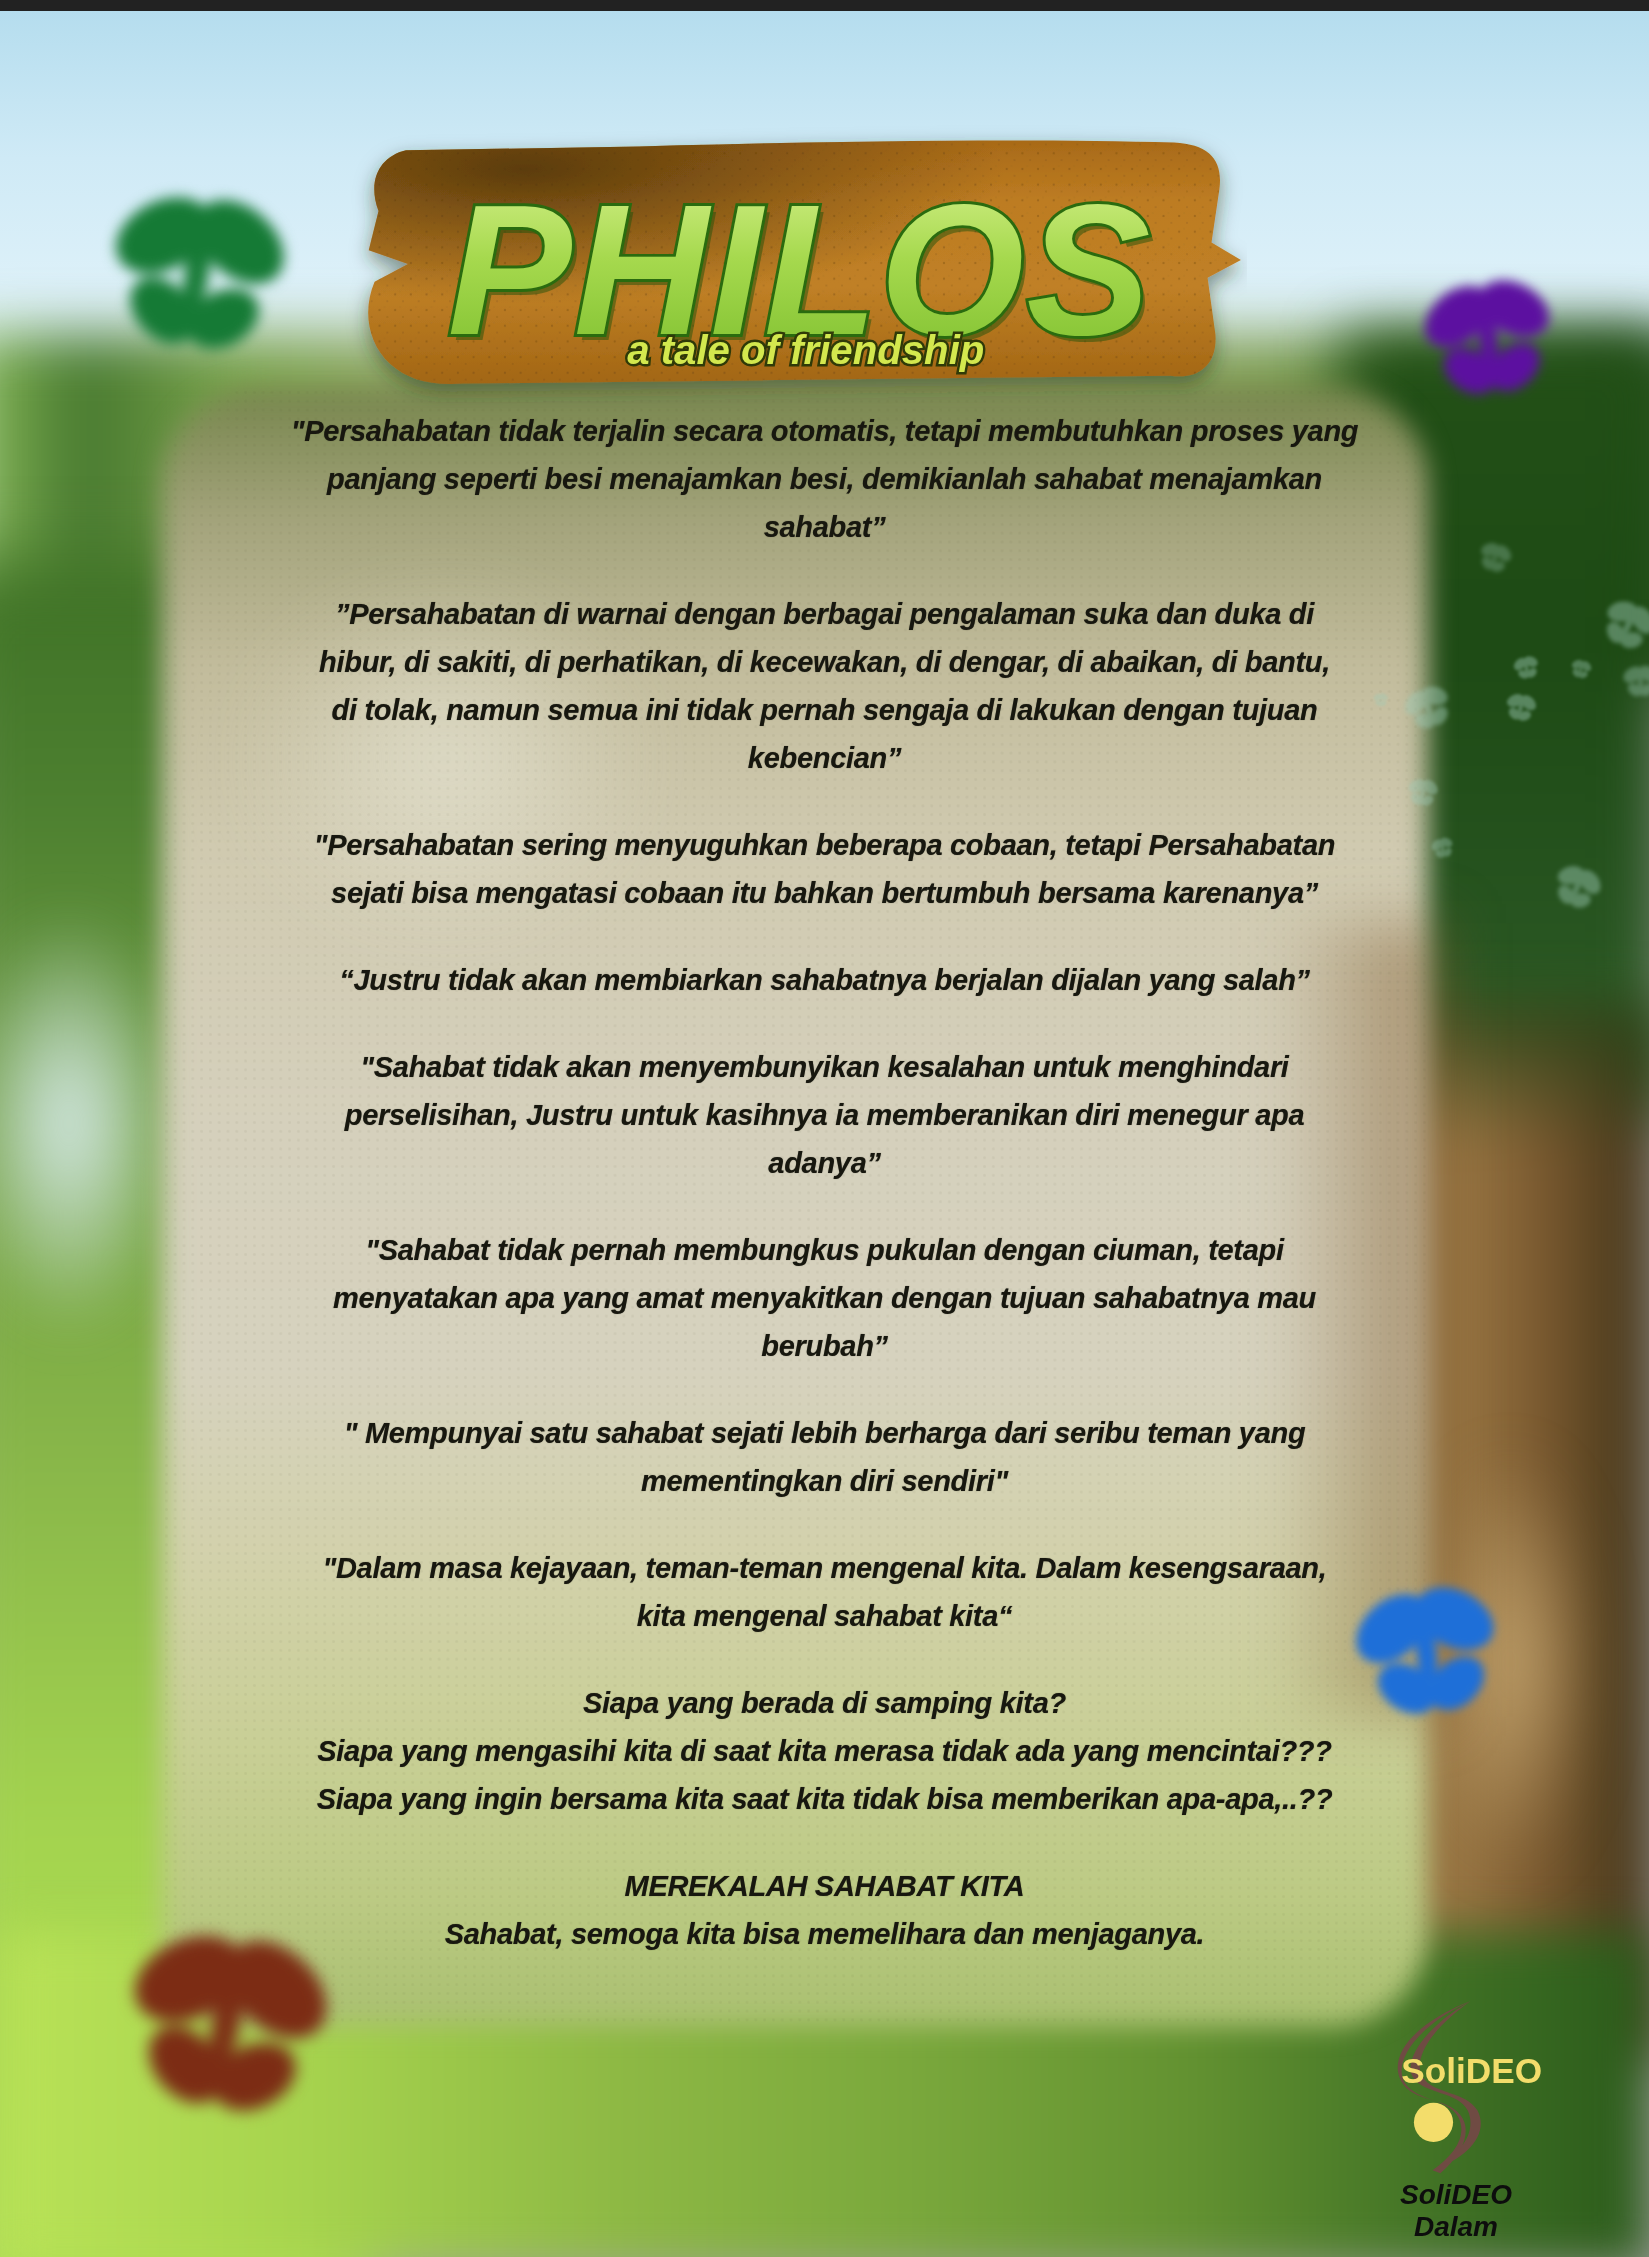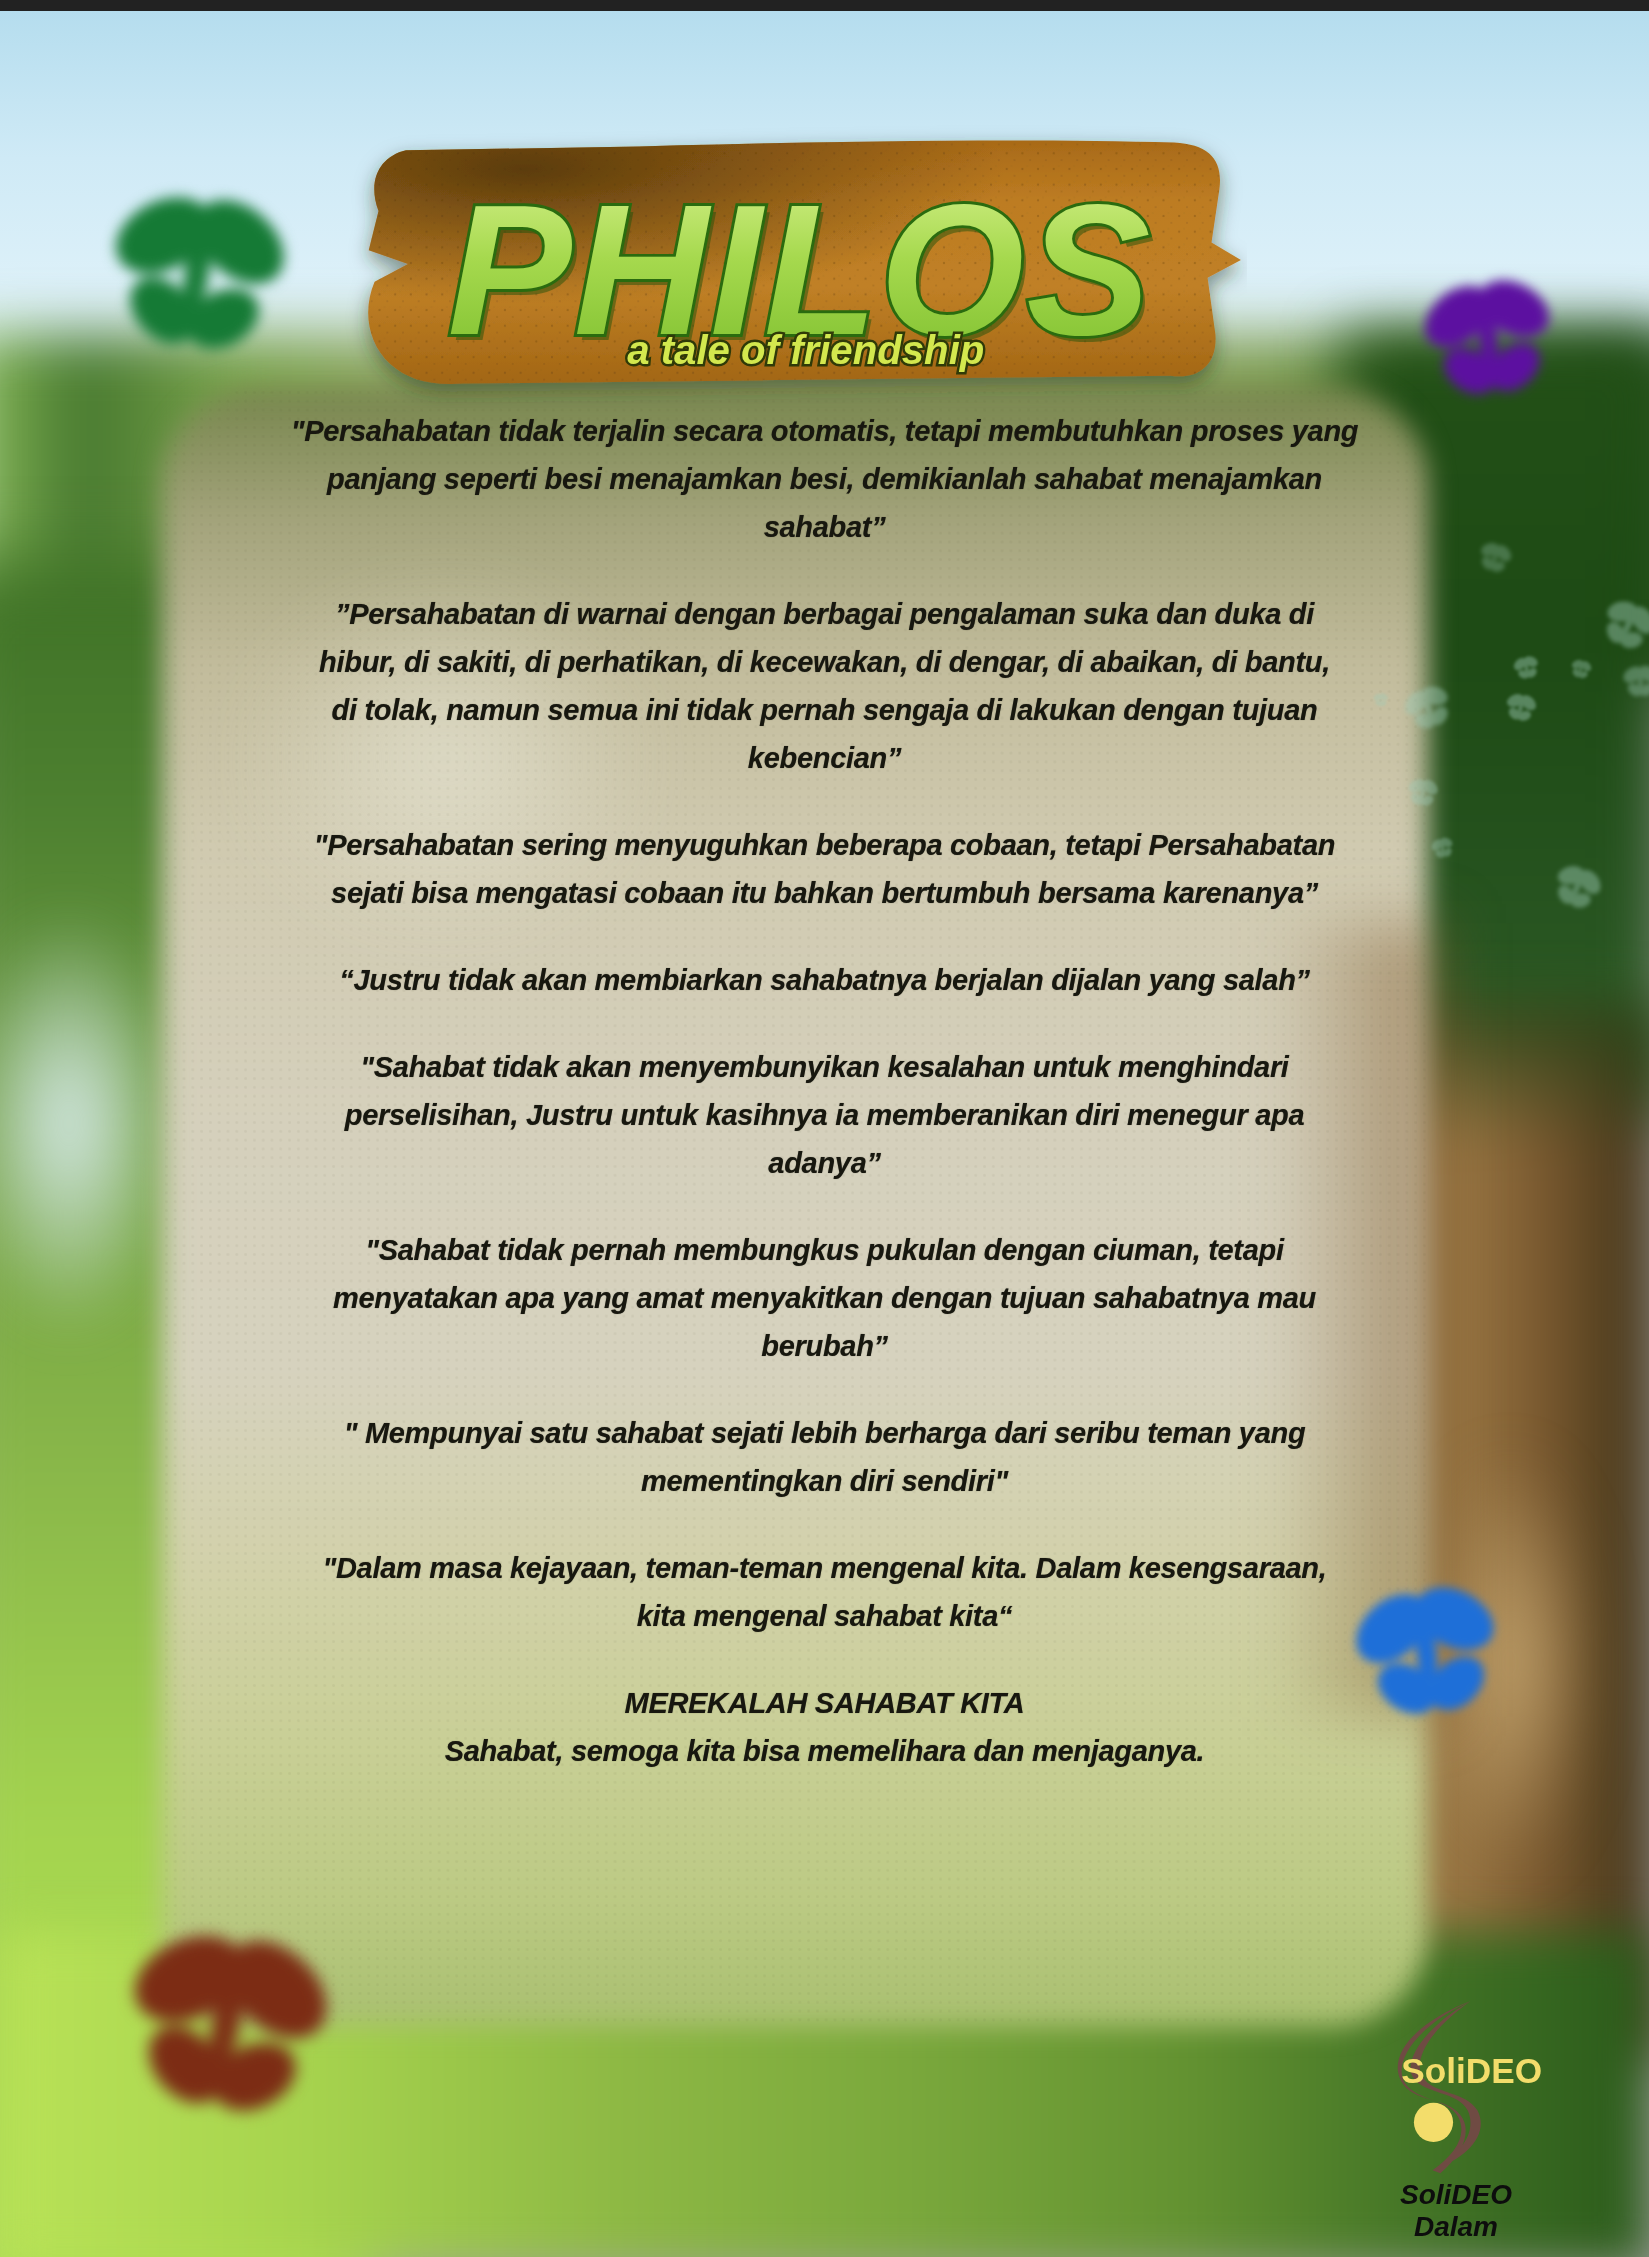--- a/index.html
+++ b/index.html
@@ -188,20 +188,23 @@
     <p class="quote">"Sahabat tidak akan menyembunyikan kesalahan untuk menghindari
 perselisihan, Justru untuk kasihnya ia memberanikan diri menegur apa
 adanya”</p>
     <p class="quote">"Sahabat tidak pernah membungkus pukulan dengan ciuman, tetapi
 menyatakan apa yang amat menyakitkan dengan tujuan sahabatnya mau
 berubah”</p>
     <p class="quote">" Mempunyai satu sahabat sejati lebih berharga dari seribu teman yang
 mementingkan diri sendiri"</p>
     <p class="quote">"Dalam masa kejayaan, teman-teman mengenal kita. Dalam kesengsaraan,
 kita mengenal sahabat kita“</p>
+    <p class="quote">Siapa yang berada di samping kita?
+Siapa yang mengasihi kita di saat kita merasa tidak ada yang mencintai???
+Siapa yang ingin bersama kita saat kita tidak bisa memberikan apa-apa,..??</p>
     <p class="quote">MEREKALAH SAHABAT KITA
 Sahabat, semoga kita bisa memelihara dan menjaganya.</p>
   </div>
 
   <svg class="layer logo" viewBox="0 0 200 190">
     <path d="M115,2 C58,24 30,58 44,84 C56,106 90,100 104,118 C116,132 110,156 84,178 L76,175 C100,158 112,138 102,120 C92,102 60,104 48,86 C34,64 62,26 115,2 Z
              M76,175 C104,160 122,136 112,114 C102,94 68,98 56,80 C46,64 66,30 115,2 C70,34 56,64 66,80 C78,98 110,94 122,114 C134,138 112,162 76,175 Z" fill-rule="nonzero" fill="#6f4b43"></path>
     <circle cx="77" cy="126" r="20" fill="#f3dd6b"></circle>
     <text x="44" y="86" font-family="Liberation Sans, sans-serif" font-size="36" font-weight="bold" fill="#f3dd6b">SoliDEO</text>
   </svg>

